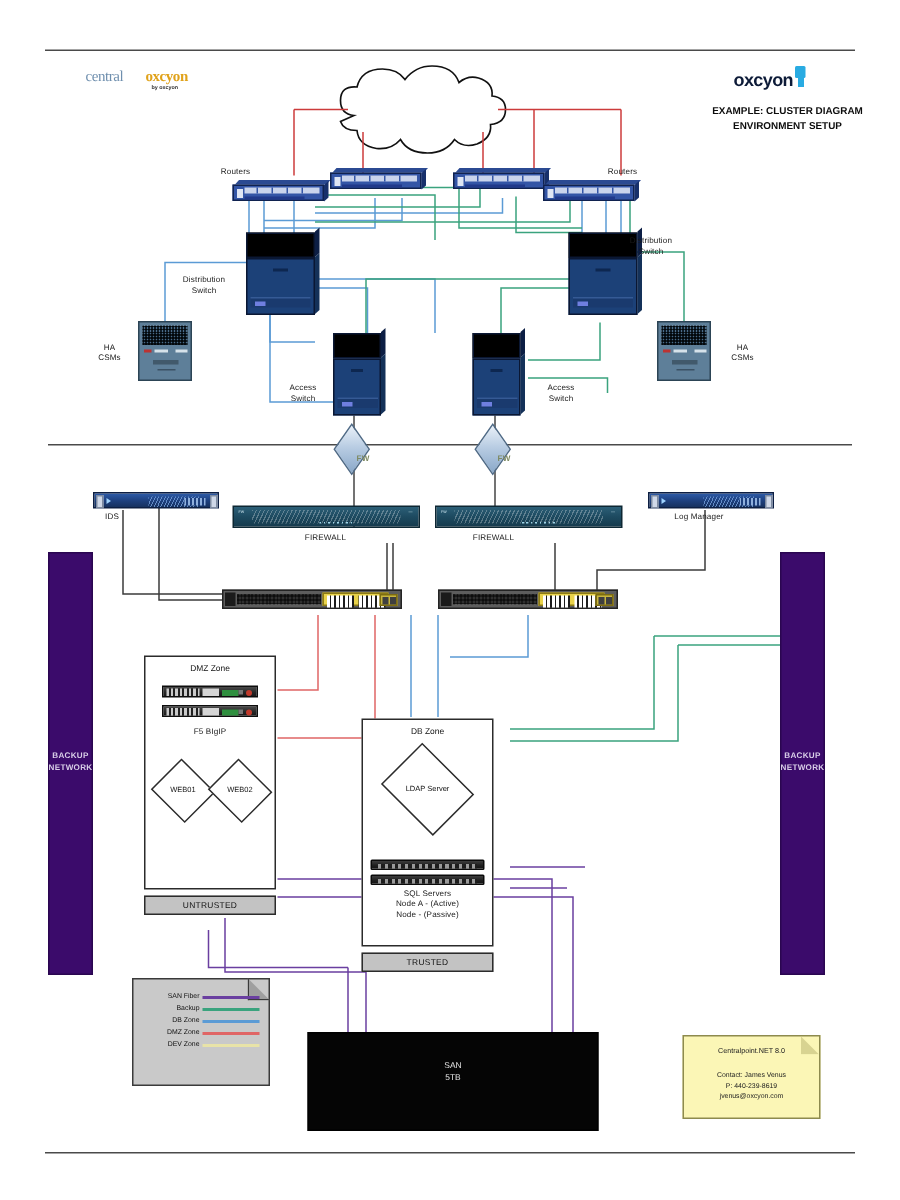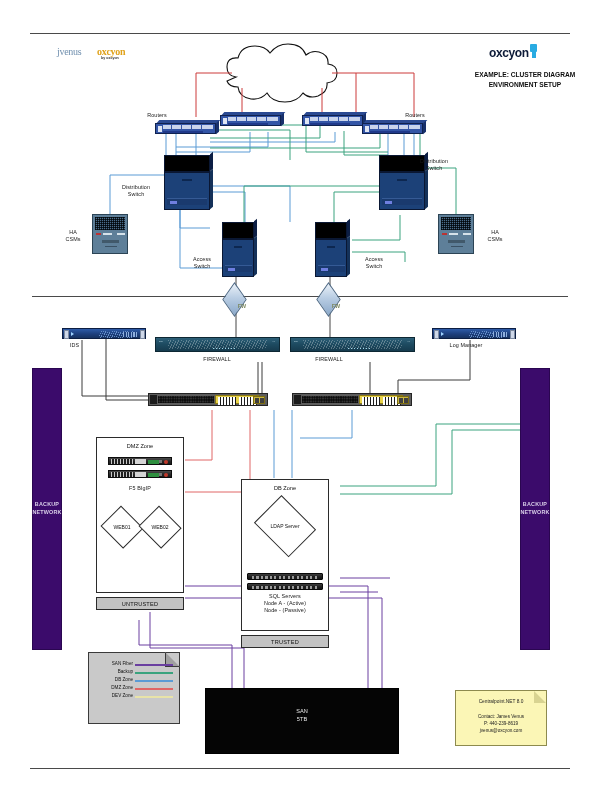--- a/index.html
+++ b/index.html
@@ -133,21 +133,21 @@
 </head>
 <body>
 
 <div id="page">
 
   <div class="rule" style="left:30px;top:33px;width:540px;height:1.2px;"></div>
   <div class="rule" style="left:32px;top:296px;width:536px;height:1px;"></div>
   <div class="rule" style="left:30px;top:768px;width:540px;height:1.2px;"></div>
 
   <div id="cp-logo">
-    <span class="w1">jvenus</span>
+    <span class="w1">central</span>
     <span class="w2">oxcyon</span>
     <span class="w3">by oxcyon</span>
   </div>
 
   <div id="ox-logo">
     <span class="ow">oxcyon</span>
     <span class="odot"></span>
     <span class="odot2"></span>
   </div>
 

